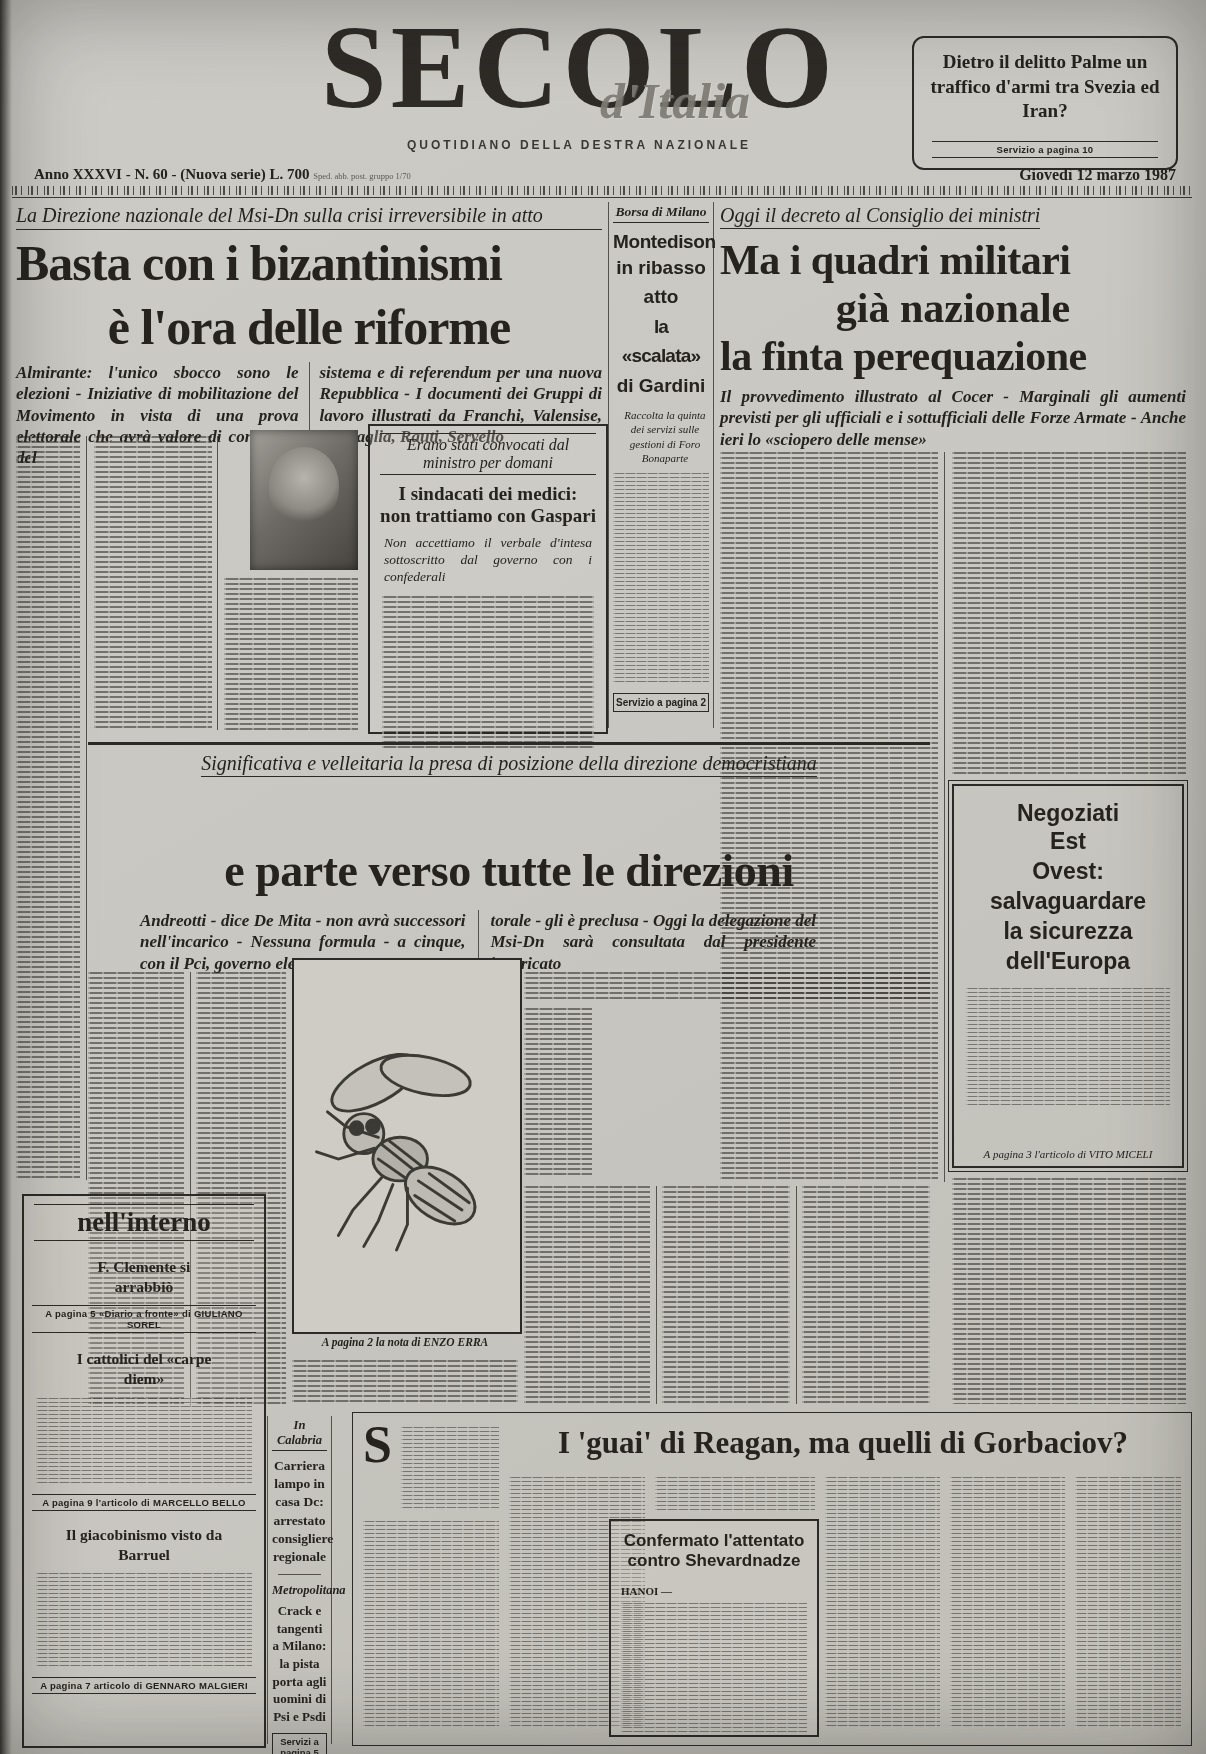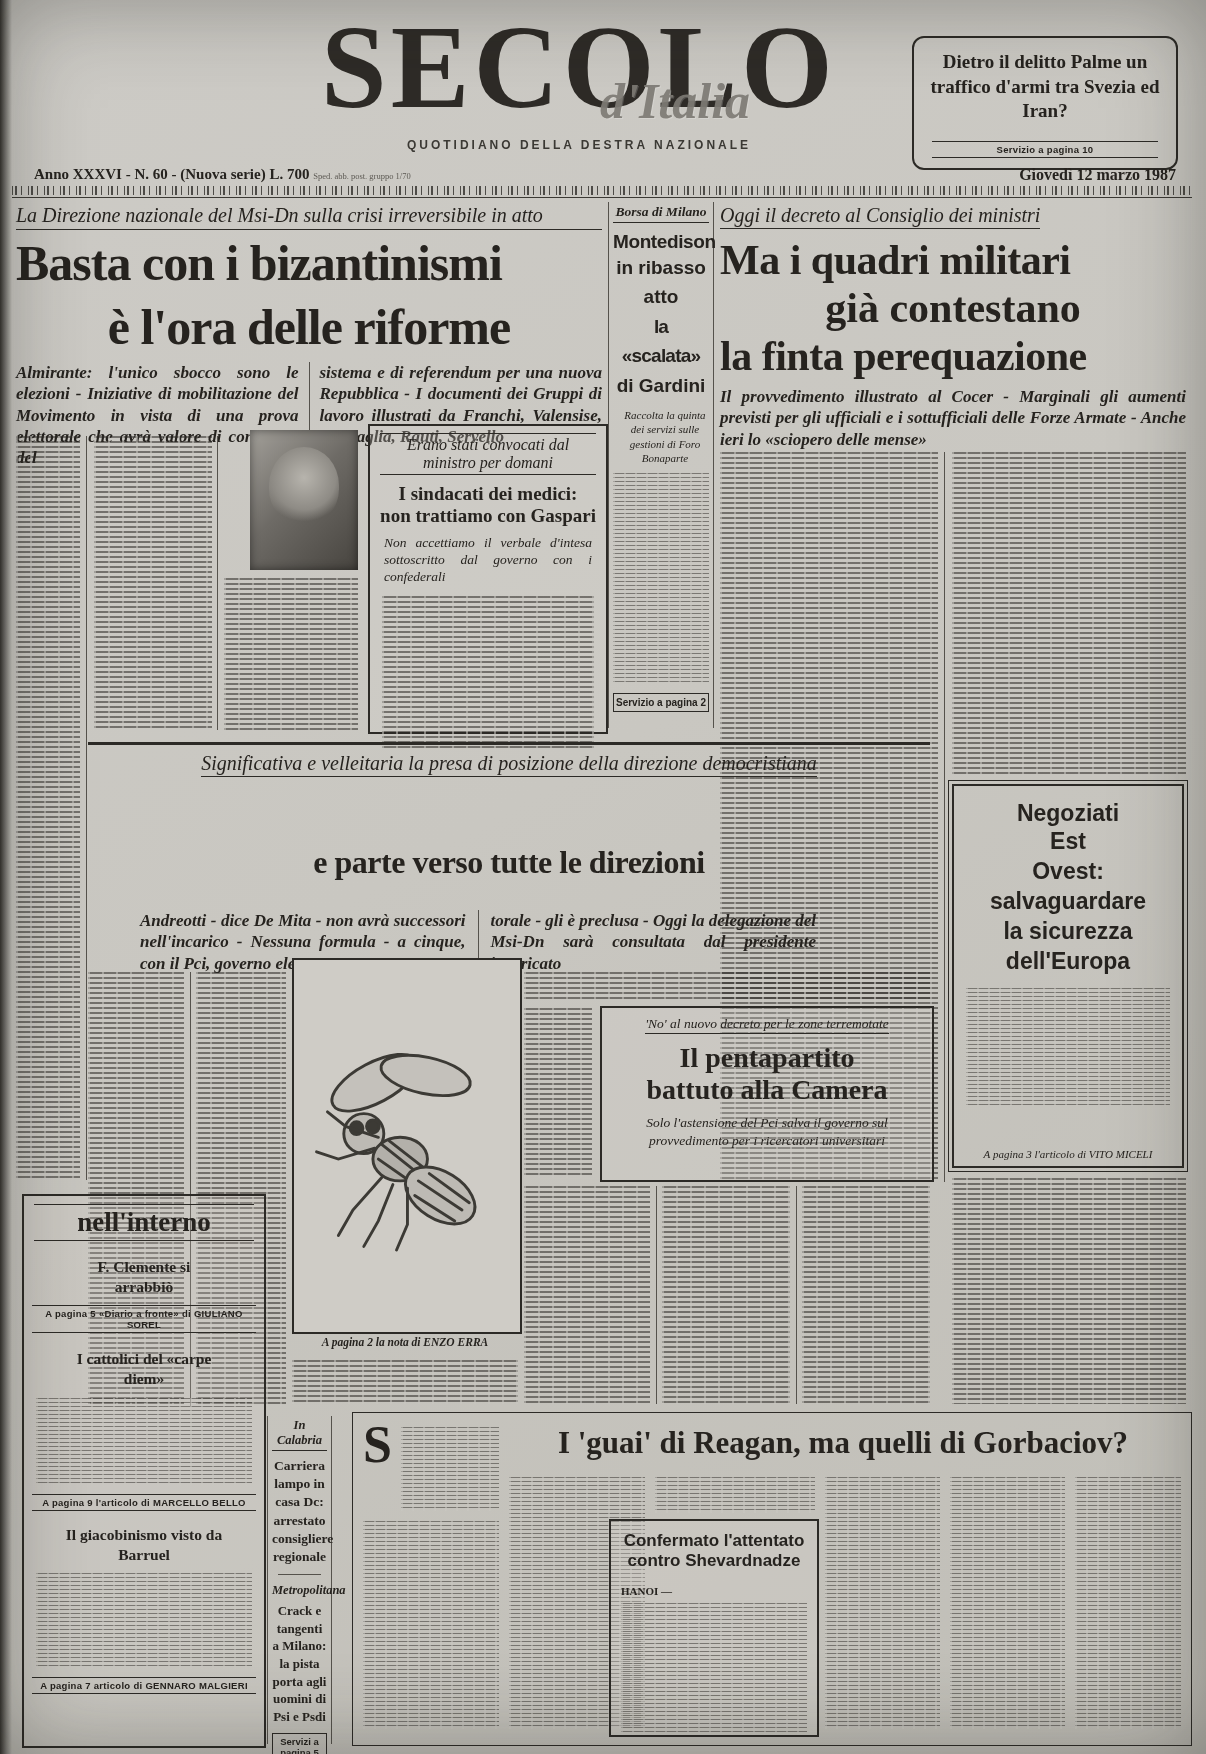--- a/index.html
+++ b/index.html
@@ -92,21 +92,21 @@
     <div class="b ctr sans" style="font-size:19px;line-height:1.55;">di Gardini</div>
     <div class="it ctr" style="margin:8px 0 0 8px;font-size:11px;line-height:1.3;">Raccolta la quinta dei servizi sulle gestioni di Foro Bonaparte</div>
     <div class="txs" style="margin-top:8px;height:212px;"></div>
     <div style="border:1px solid #2c2a26;margin-top:8px;padding:3px 0;text-align:center;font:bold 10px 'Liberation Sans',sans-serif;">Servizio a pagina 2</div>
   </div>
 
   <div class="abs" style="left:720px;top:204px;width:466px;font-size:20px;">
     <span class="kick uln">Oggi il decreto al Consiglio dei ministri</span>
   </div>
   <div class="abs b" style="left:720px;top:236px;width:466px;font-size:42px;letter-spacing:-.5px;">Ma i quadri militari</div>
-  <div class="abs b ctr" style="left:720px;top:284px;width:466px;font-size:42px;">già contestano</div>
+  <div class="abs b ctr" style="left:720px;top:284px;width:466px;font-size:42px;">già nazionale</div>
   <div class="abs b" style="left:720px;top:332px;width:466px;font-size:42px;letter-spacing:-.5px;">la finta perequazione</div>
   <div class="abs it b jus" style="left:720px;top:386px;width:466px;font-size:17px;line-height:1.25;">Il provvedimento illustrato al Cocer - Marginali gli aumenti previsti per gli ufficiali e i sottufficiali delle Forze Armate - Anche ieri lo «sciopero delle mense»</div>
   <div class="abs tx" style="left:720px;top:452px;width:218px;height:730px;"></div>
   <div class="abs vr" style="left:944px;top:452px;height:730px;"></div>
   <div class="abs tx" style="left:952px;top:452px;width:234px;height:322px;"></div>
 
   <div class="abs" style="left:948px;top:780px;width:238px;height:390px;border:1px solid #2c2a26;">
     <div style="position:absolute;left:3px;top:3px;right:3px;bottom:3px;border:2px solid #2c2a26;">
       <div class="b ctr sans" style="margin-top:14px;font-size:23px;">Negoziati</div>
       <div class="b ctr sans" style="font-size:23px;line-height:1.3;">Est</div>
@@ -117,21 +117,21 @@
       <div class="txs" style="margin:12px 12px 0 12px;height:118px;"></div>
       <div class="it ctr" style="position:absolute;left:6px;right:6px;bottom:6px;font-size:11px;">A pagina 3 l'articolo di VITO MICELI</div>
     </div>
   </div>
   <div class="abs tx" style="left:952px;top:1178px;width:234px;height:226px;"></div>
 
   <div class="abs" style="left:88px;top:742px;width:842px;height:3px;background:#2c2a26;"></div>
   <div class="abs ctr" style="left:88px;top:752px;width:842px;font-size:20px;">
     <span class="kick uln">Significativa e velleitaria la presa di posizione della direzione democristiana</span>
   </div>
-  <div class="abs b ctr" style="left:88px;top:844px;width:842px;font-size:32px;letter-spacing:-.5px;">e parte verso tutte le direzioni</div>
+  <div class="abs b ctr" style="left:88px;top:844px;width:842px;font-size:46px;letter-spacing:-.5px;">e parte verso tutte le direzioni</div>
   <div class="abs" style="left:140px;top:910px;width:676px;display:flex;">
     <div class="it b jus" style="flex:1;padding-right:12px;border-right:1px solid #55524c;font-size:17px;line-height:1.25;">Andreotti - dice De Mita - non avrà successori nell'incarico - Nessuna formula - a cinque, con il Pci, governo elet-</div>
     <div class="it b jus" style="flex:1;padding-left:12px;font-size:17px;line-height:1.25;">torale - gli è preclusa - Oggi la delegazione del Msi-Dn sarà consultata dal presidente incaricato</div>
   </div>
 
   <div class="abs tx" style="left:88px;top:972px;width:96px;height:434px;"></div>
   <div class="abs vr" style="left:190px;top:972px;height:434px;"></div>
   <div class="abs tx" style="left:196px;top:972px;width:90px;height:434px;"></div>
 
   <div class="abs box" style="left:292px;top:958px;width:226px;height:372px;background:#cfccc6;">
@@ -150,28 +150,20 @@
         <path d="M40 64 L20 70 L8 66 M42 58 L24 52 L14 44"></path>
       </g>
     </svg>
   </div>
   <div class="abs it ctr" style="left:292px;top:1336px;width:226px;font-size:11.5px;font-weight:bold;">A pagina 2 la nota di ENZO ERRA</div>
   <div class="abs tx" style="left:292px;top:1360px;width:226px;height:44px;"></div>
 
   <div class="abs tx" style="left:524px;top:972px;width:406px;height:28px;"></div>
   <div class="abs tx" style="left:524px;top:1008px;width:68px;height:170px;"></div>
 
-  <div class="abs box" style="left:600px;top:1006px;width:330px;height:172px;background:rgba(214,212,206,.25);">
-    <div class="it ctr" style="margin:8px 16px 0 16px;font-size:13.5px;">
-      <span class="uln" style="border-bottom-width:1px;">'No' al nuovo decreto per le zone terremotate</span>
-    </div>
-    <div class="b ctr" style="margin-top:10px;font-size:28px;">Il pentapartito</div>
-    <div class="b ctr" style="font-size:28px;">battuto alla Camera</div>
-    <div class="it ctr" style="margin:8px 18px 0 18px;font-size:13.5px;line-height:1.3;">Solo l'astensione del Pci salva il governo sul provvedimento per i ricercatori universitari</div>
-  </div>
   <div class="abs tx" style="left:524px;top:1186px;width:126px;height:218px;"></div>
   <div class="abs vr" style="left:656px;top:1186px;height:218px;"></div>
   <div class="abs tx" style="left:662px;top:1186px;width:128px;height:218px;"></div>
   <div class="abs vr" style="left:796px;top:1186px;height:218px;"></div>
   <div class="abs tx" style="left:802px;top:1186px;width:128px;height:218px;"></div>
 
   <div class="abs box" style="left:22px;top:1194px;width:240px;height:550px;background:rgba(214,212,206,.2);">
     <div class="b ctr" style="margin:8px 10px 0 10px;border-top:1.5px solid #2c2a26;border-bottom:1.5px solid #2c2a26;font-size:27px;padding:2px 0;">nell'interno</div>
     <div class="b ctr" style="margin:16px 50px 8px 50px;font-size:15.5px;line-height:1.3;">F. Clemente si arrabbiò</div>
     <div class="capbar" style="margin:0 8px;">A pagina 5 «Diario a fronte» di GIULIANO SOREL</div>

